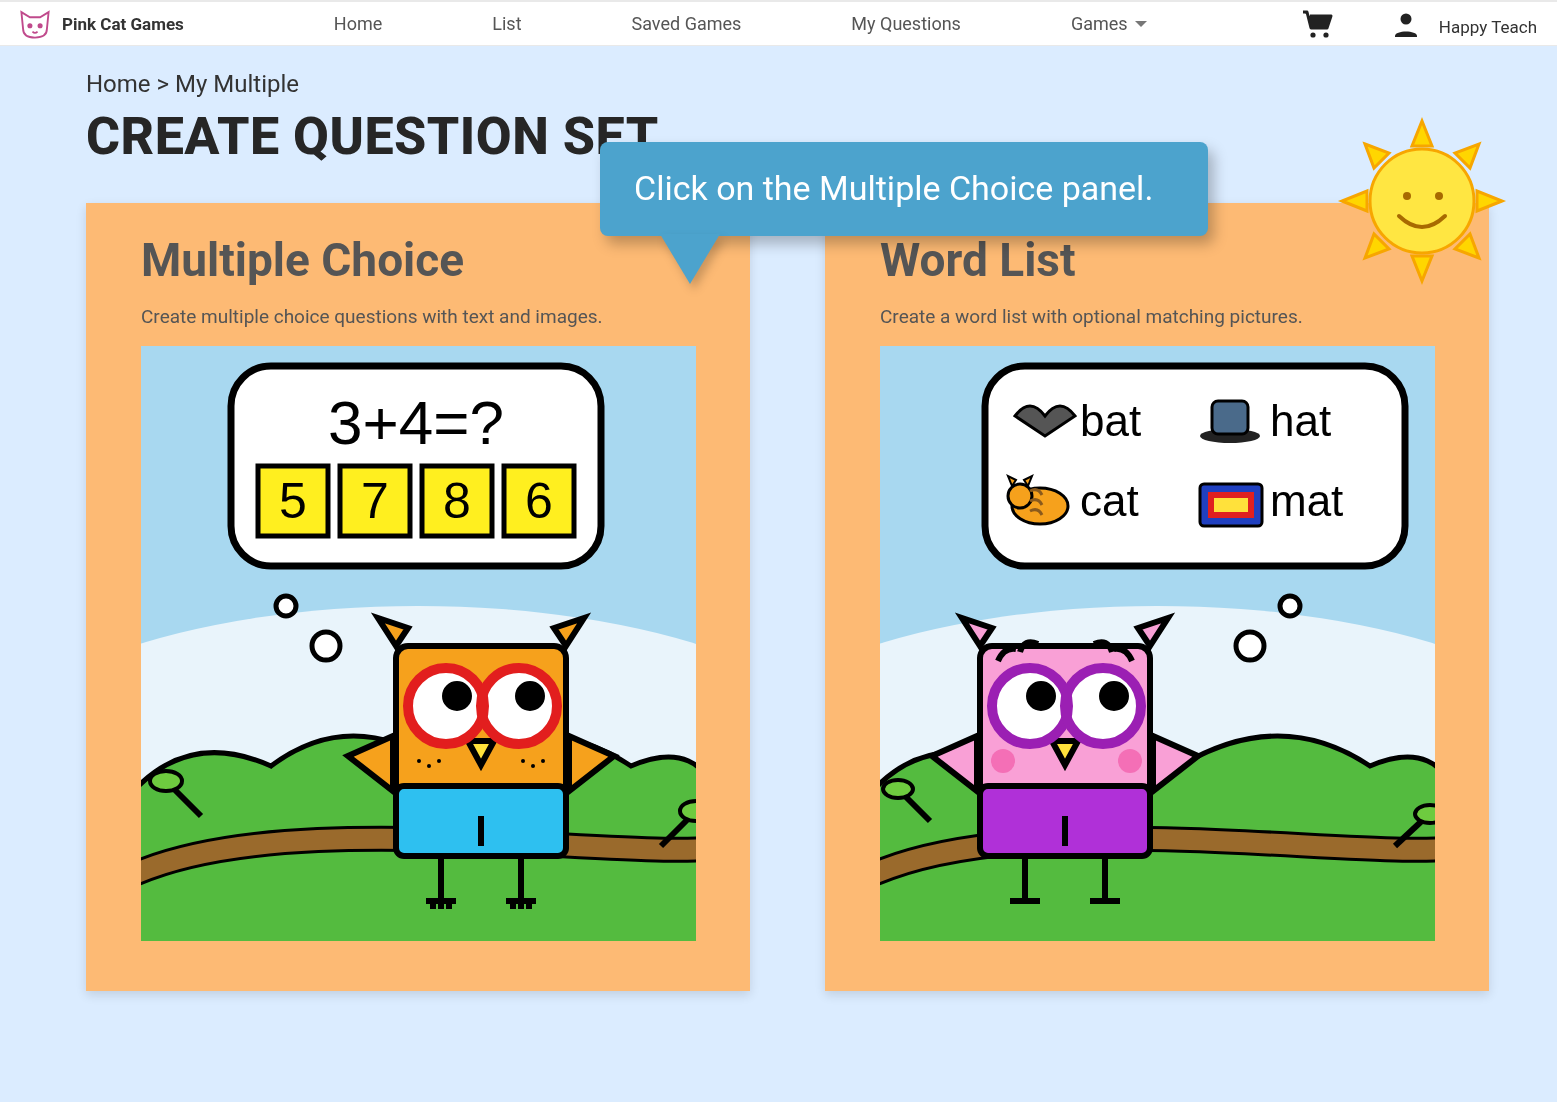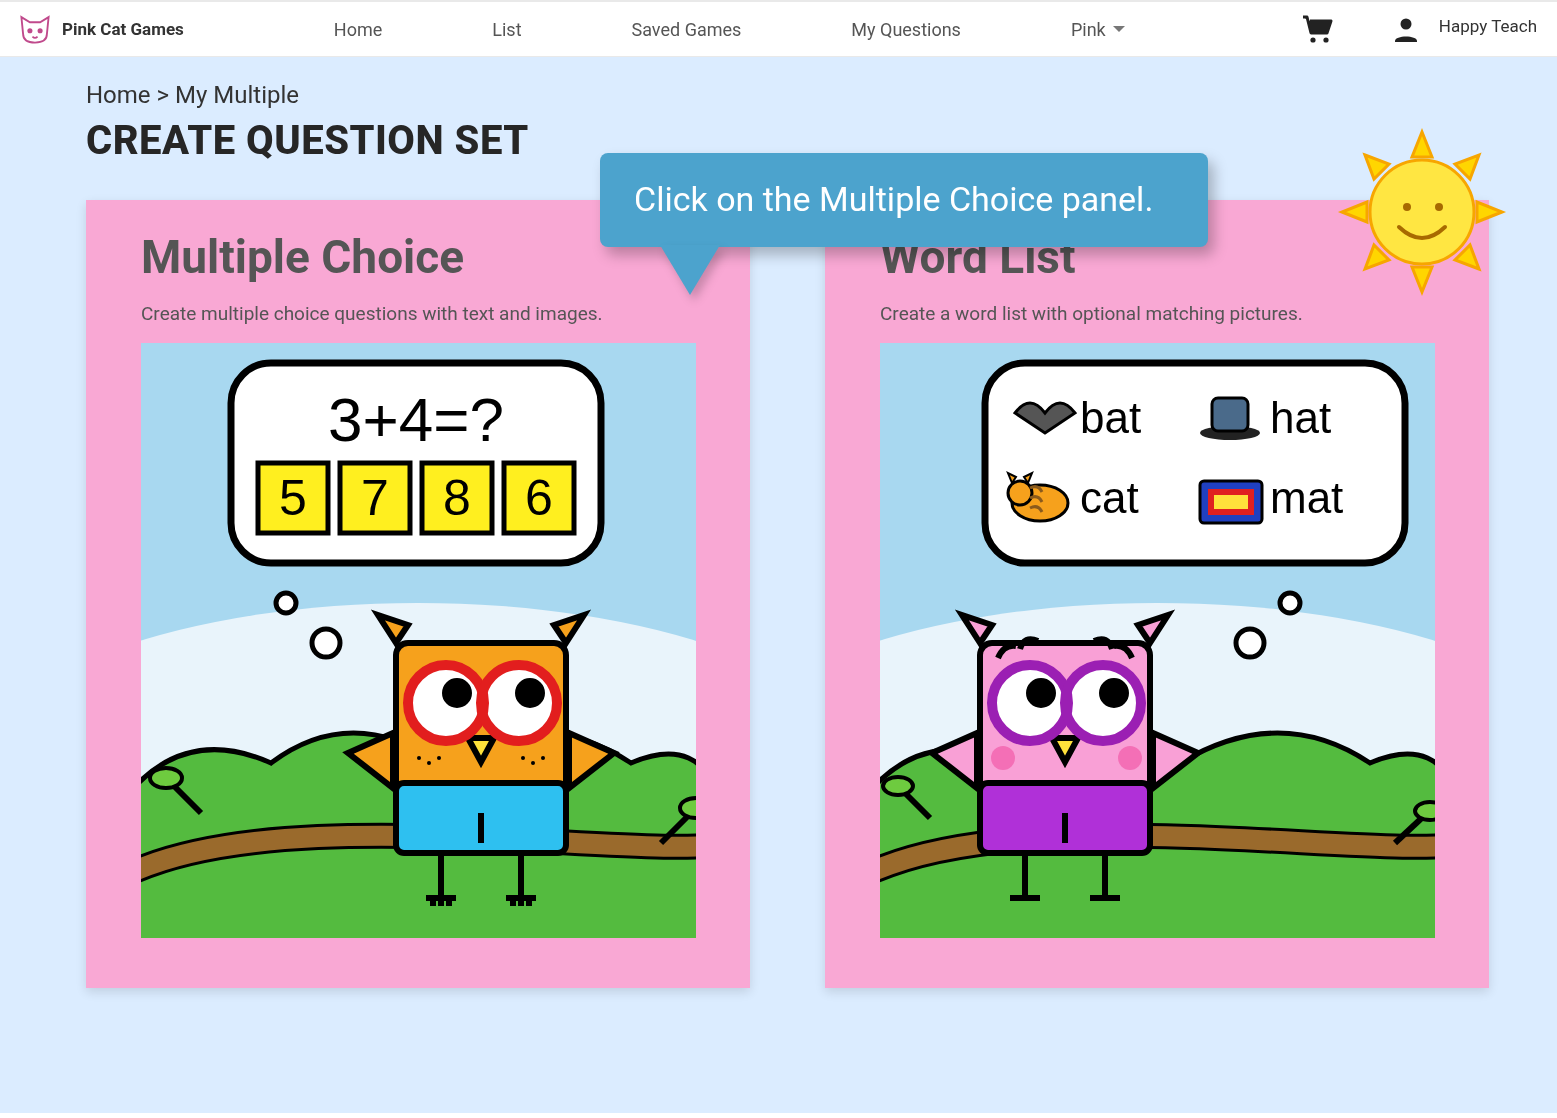--- a/index.html
+++ b/index.html
@@ -1,42 +1,42 @@
 <!DOCTYPE html>
 <html><head>
 <meta charset="utf-8">
 <style>
   * { box-sizing: border-box; margin: 0; padding: 0; }
   body { font-family: Roboto, "Helvetica Neue", Arial, sans-serif; background: #fff; width: 1557px; height: 1118px; overflow: hidden; }
 
   
-  .nav { display: flex; align-items: center; height: 57px; border-top: 2px solid #e9e9e9; border-bottom: 1px solid #e9e9e9; padding: 0 20px 0 18px; }
+  .nav { display: flex; align-items: center; height: 46px; border-top: 2px solid #e9e9e9; border-bottom: 1px solid #e9e9e9; padding: 0 20px 0 18px; }
   .brand { display: flex; align-items: center; gap: 10px; }
   .logo-svg { width: 34px; height: 34px; }
   .brand-name { font-weight: 700; font-size: 17px; color: #333; }
   .nav-links { display: flex; margin-left: 150px; gap: 110px; }
   .nav-link { font-size: 18px; color: #555; cursor: pointer; display: flex; align-items: center; gap: 6px; }
   .nav-right { margin-left: auto; display: flex; align-items: center; gap: 60px; }
   .cart-svg { width: 32px; height: 30px; }
-  .user { display: flex; align-items: flex-start; gap: 20px; cursor: pointer; }
+  .user { display: flex; align-items: flex-end; gap: 20px; cursor: pointer; }
   .user-svg { width: 26px; height: 26px; }
   .user-name { font-size: 17px; color: #333; }
 
   
   .page-bg { background: #dbecff; min-height: 1056px; padding: 24px 86px 0 86px; position: relative; }
   .breadcrumb { font-size: 24px; color: #333; margin-bottom: 8px; }
   .breadcrumb a { color: #333; text-decoration: none; }
-  .page-title { font-size: 40px; font-weight: 800; letter-spacing: 0.5px; color: #262626; margin-bottom: 36px; }
+  .page-title { font-size: 52px; font-weight: 800; letter-spacing: 0.5px; color: #262626; margin-bottom: 36px; }
 
   
   .sun-wrap { position: absolute; top: 70px; right: 50px; }
 
   
   .cards { display: flex; gap: 75px; }
-  .card { background: #f9a8d4; width: 664px; padding: 30px 55px 50px 55px; box-shadow: 0 4px 10px rgba(0,0,0,.12); cursor: pointer; }
+  .card { background: #fdba74; width: 664px; padding: 30px 55px 50px 55px; box-shadow: 0 4px 10px rgba(0,0,0,.12); cursor: pointer; }
   .card h2 { font-size: 46px; font-weight: 700; color: #555; margin-bottom: 18px; }
   .card p.desc { font-size: 19px; color: #555; margin-bottom: 18px; }
   .illus { width: 555px; height: 595px; display: block; }
 
   
   .tip { position: absolute; top: 96px; left: 600px; background: #4ca3cd; color: #fff; padding: 24px 34px; border-radius: 8px; font-size: 34px; line-height: 1.35; width: 608px; box-shadow: 6px 8px 14px rgba(0,0,0,.25); z-index: 10; }
   .tip::after { content: ""; position: absolute; bottom: -48px; left: 60px; border-left: 30px solid transparent; border-right: 30px solid transparent; border-top: 50px solid #4ca3cd; filter: drop-shadow(4px 6px 5px rgba(0,0,0,.2)); }
 </style>
 </head>
 <body>
@@ -59,21 +59,21 @@
     <div class="nav-link">
         <span>List</span>
       </div>
     <div class="nav-link">
         <span>Saved Games</span>
       </div>
     <div class="nav-link">
         <span>My Questions</span>
       </div>
     <div class="nav-link">
-      <span>Pink</span>
+      <span>Games</span>
       <svg width="14" height="10" viewBox="0 0 14 10">
           <path d="M1 2 l6 6 6-6" fill="#777"></path>
         </svg>
     </div>
   </div>
 
   <div class="nav-right">
     <svg class="cart-svg" viewBox="0 0 32 30">
       <path d="M2 3h4l4 16h16l4-12H9" fill="none" stroke="#222" stroke-width="3" stroke-linejoin="round"></path>
       <circle cx="12" cy="26" r="2.6" fill="#222"></circle>

